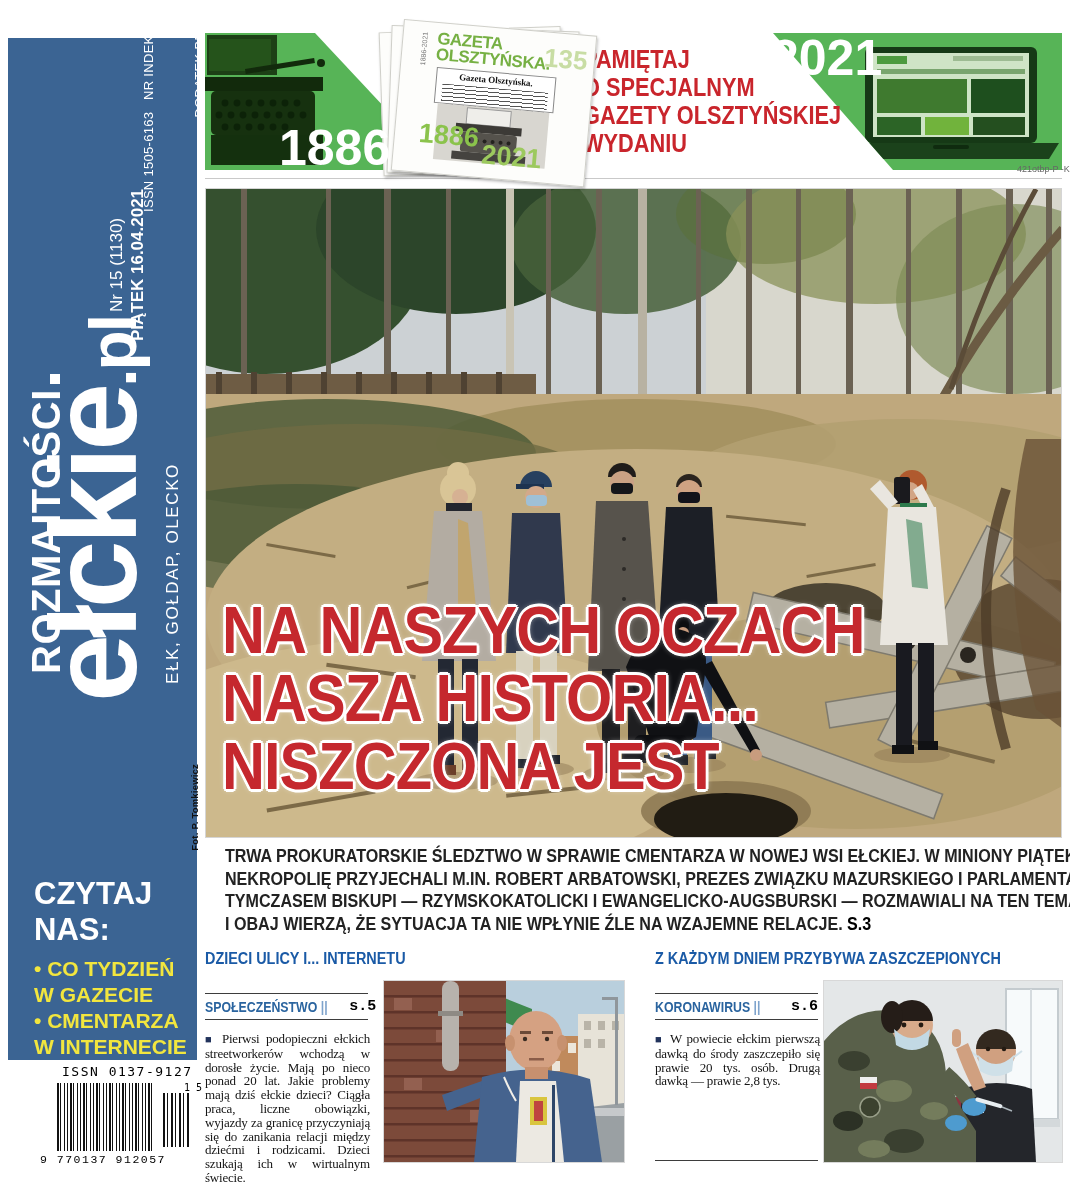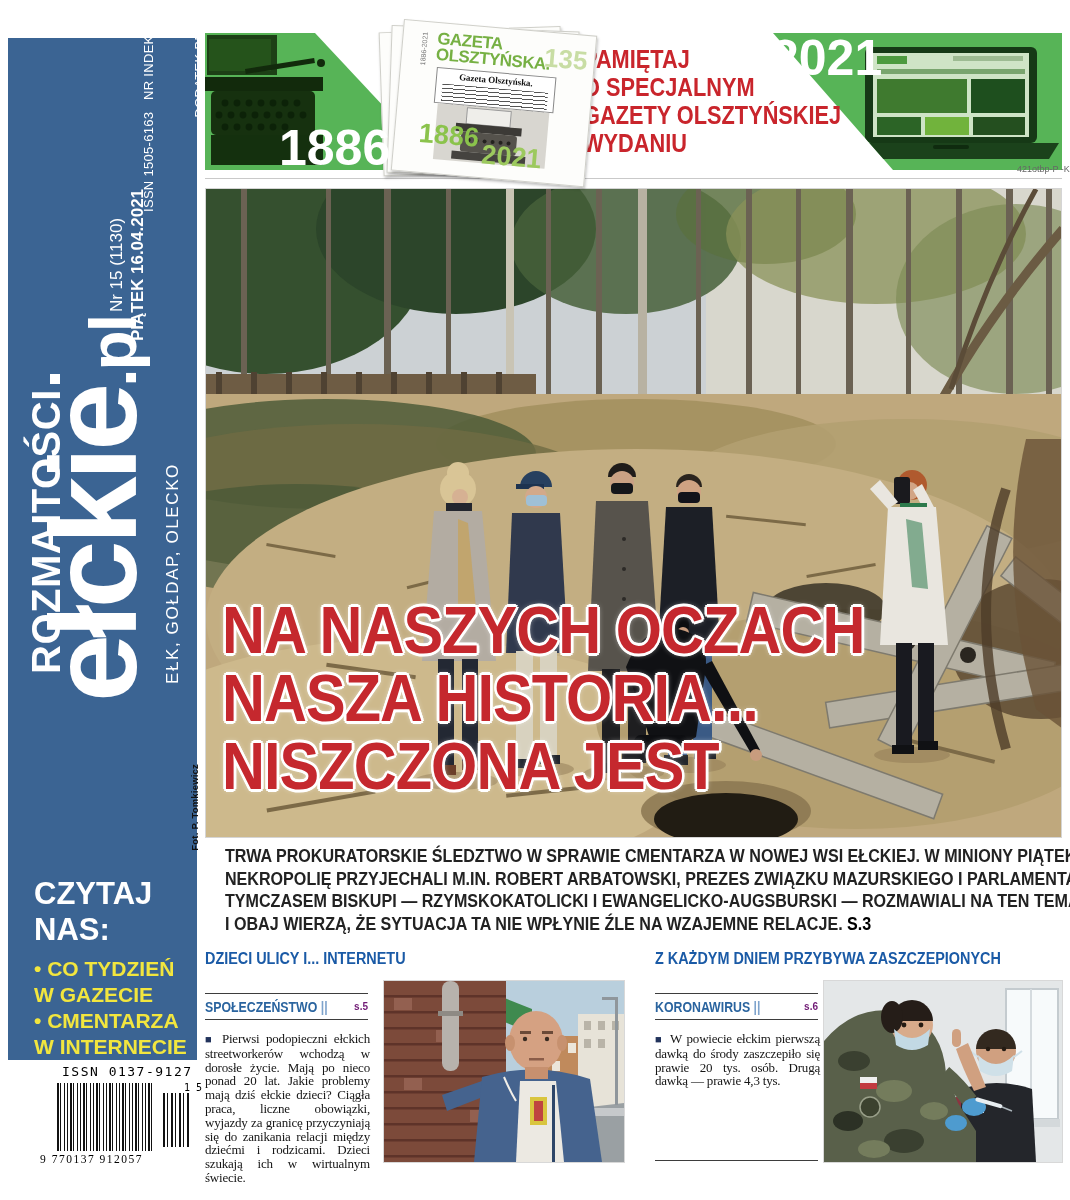--- a/index.html
+++ b/index.html
@@ -71,38 +71,38 @@
   .article{position:absolute;width:420px;}
   .art-left{left:205px;top:950px;}
   .art-right{left:655px;top:950px;}
   .art-head{font-size:16px;font-weight:bold;color:#1a5aa6;height:26px;}
   .art-head .cx{transform:scaleX(.9);transform-origin:0 50%;}
   .kicker{margin-top:17px;width:163px;height:25px;border-top:1.5px solid #3d3d3d;border-bottom:1.5px solid #3d3d3d;
           display:flex;justify-content:space-between;align-items:center;}
   .kick-label{font-size:14.5px;font-weight:bold;color:#2a649f;}
   .kick-label .cx{transform:scaleX(.85);}
   .kick-div{color:#7ea3cc;font-weight:bold;}
-  .kick-page{font-size:10px;font-weight:bold;color:#701a75;}
+  .kick-page{font-size:15px;font-weight:bold;color:#000000;font-family:Liberation Mono, monospace;}
   .art-body{margin-top:12px;width:165px;font-family:"Liberation Serif",serif;font-size:13px;line-height:13.8px;
             text-align:justify;color:#151515;letter-spacing:-.2px;}
   .art-bullet{color:#22335c;font-size:11px;margin-right:7px;}
   .art-photo{position:absolute;border:1px solid #d8d8d8;box-sizing:border-box;overflow:hidden;}
   .photo-street{left:383px;top:980px;width:242px;height:183px;}
   .photo-vax{left:823px;top:980px;width:240px;height:183px;}
   .art-right-rule{position:absolute;left:655px;top:1160px;width:163px;border-top:1.5px solid #3d3d3d;}
 
   
   .bc-wrap{position:absolute;left:40px;top:1064px;width:160px;}
   .bc-issn{font-family:"DejaVu Sans Mono",monospace;font-size:13px;letter-spacing:1.5px;color:#000;margin-left:22px;}
   .bc-main{margin-left:17px;margin-top:4px;width:97px;height:68px;
      background:repeating-linear-gradient(90deg,#111 0 2px,#fff 2px 3px,#111 3px 4px,#fff 4px 7px,#111 7px 8px,#fff 8px 10px,#111 10px 11px,#fff 11px 13px);}
   .bc-small{position:absolute;left:123px;top:29px;width:27px;height:54px;
      background:repeating-linear-gradient(90deg,#111 0 2px,#fff 2px 4px,#111 4px 5px,#fff 5px 8px);}
   .bc-issue{position:absolute;left:144px;top:18px;font-family:"DejaVu Sans Mono",monospace;font-size:10px;letter-spacing:6px;}
-  .bc-digits{margin-top:2px;font-family:Liberation Serif, serif;font-size:11.5px;letter-spacing:1.5px;}
+  .bc-digits{margin-top:2px;font-family:Liberation Mono, monospace;font-size:11.5px;letter-spacing:1.5px;}
 </style>
 </head>
 <body>
 
 <div class="page">
 
   <div class="sidebar">
     <div class="side-rot">
       <div class="brand-small"><span>ROZMAITOŚCI</span><span class="brand-dot"></span></div>
       <div class="brand-big"><span>ełckie</span><span class="brand-tld">.pl</span></div>
@@ -453,21 +453,21 @@
       <rect x="141" y="86" width="23" height="12" fill="#c7906f"></rect>
     </svg>
   </div>
 
   <div class="article art-right">
     <div class="art-head"><span class="cx">Z KAŻDYM DNIEM PRZYBYWA ZASZCZEPIONYCH</span></div>
     <div class="kicker">
       <span class="kick-label"><span class="cx"><span>KORONAWIRUS</span> <span class="kick-div">||</span></span></span>
       <span class="kick-page">s.6</span>
     </div>
-    <div class="art-body"><span class="art-bullet">■</span><span>W powiecie ełckim pierwszą dawką do środy zaszczepiło się prawie 20 tys. osób. Drugą dawką — prawie 4,3 tys.</span></div>
+    <div class="art-body"><span class="art-bullet">■</span><span>W powiecie ełckim pierwszą dawką do środy zaszczepiło się prawie 20 tys. osób. Drugą dawką — prawie 2,8 tys.</span></div>
   </div>
   <div class="art-right-rule"></div>
   <div class="art-photo photo-vax">
     <svg width="238" height="181" viewBox="0 0 238 181">
       <rect width="238" height="181" fill="#e4e7e8"></rect>
       <rect x="182" y="8" width="52" height="130" fill="#f7fafb" stroke="#c4cbcf" stroke-width="2"></rect>
       <rect x="206" y="8" width="2" height="130" fill="#d5dbdf"></rect>
       <rect x="176" y="138" width="60" height="8" fill="#d4d9db"></rect>
       <path d="M118 122 Q150 104 180 124 L180 170 L118 170 Z" fill="#8e3340"></path>
       <path d="M138 108 Q172 96 208 108 L212 181 L134 181 Z" fill="#24262b"></path>

